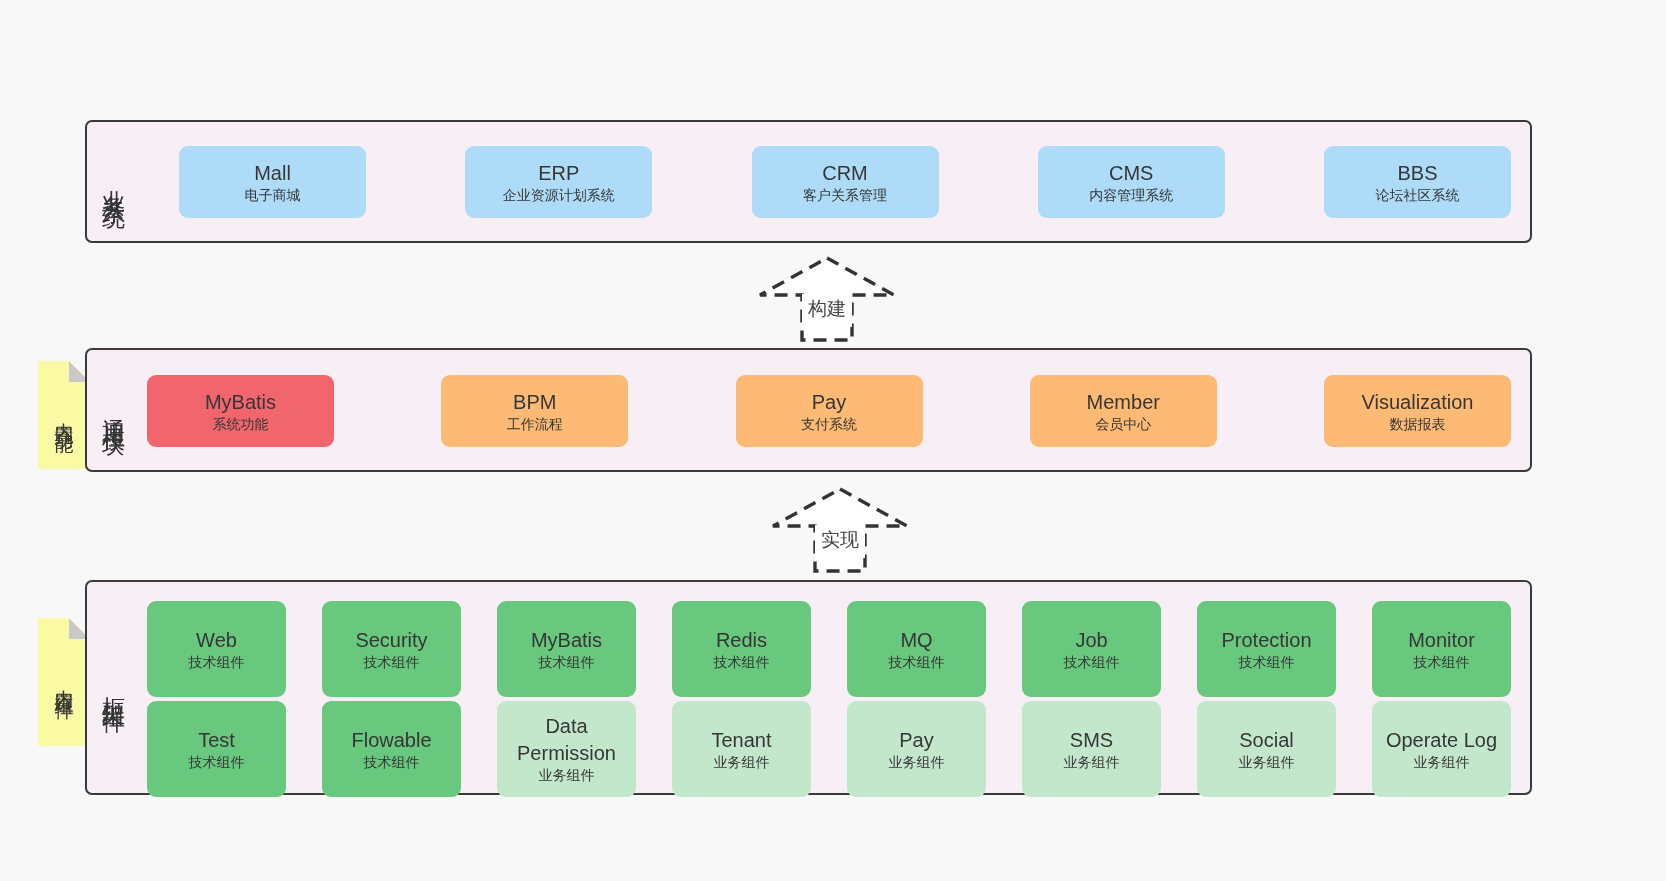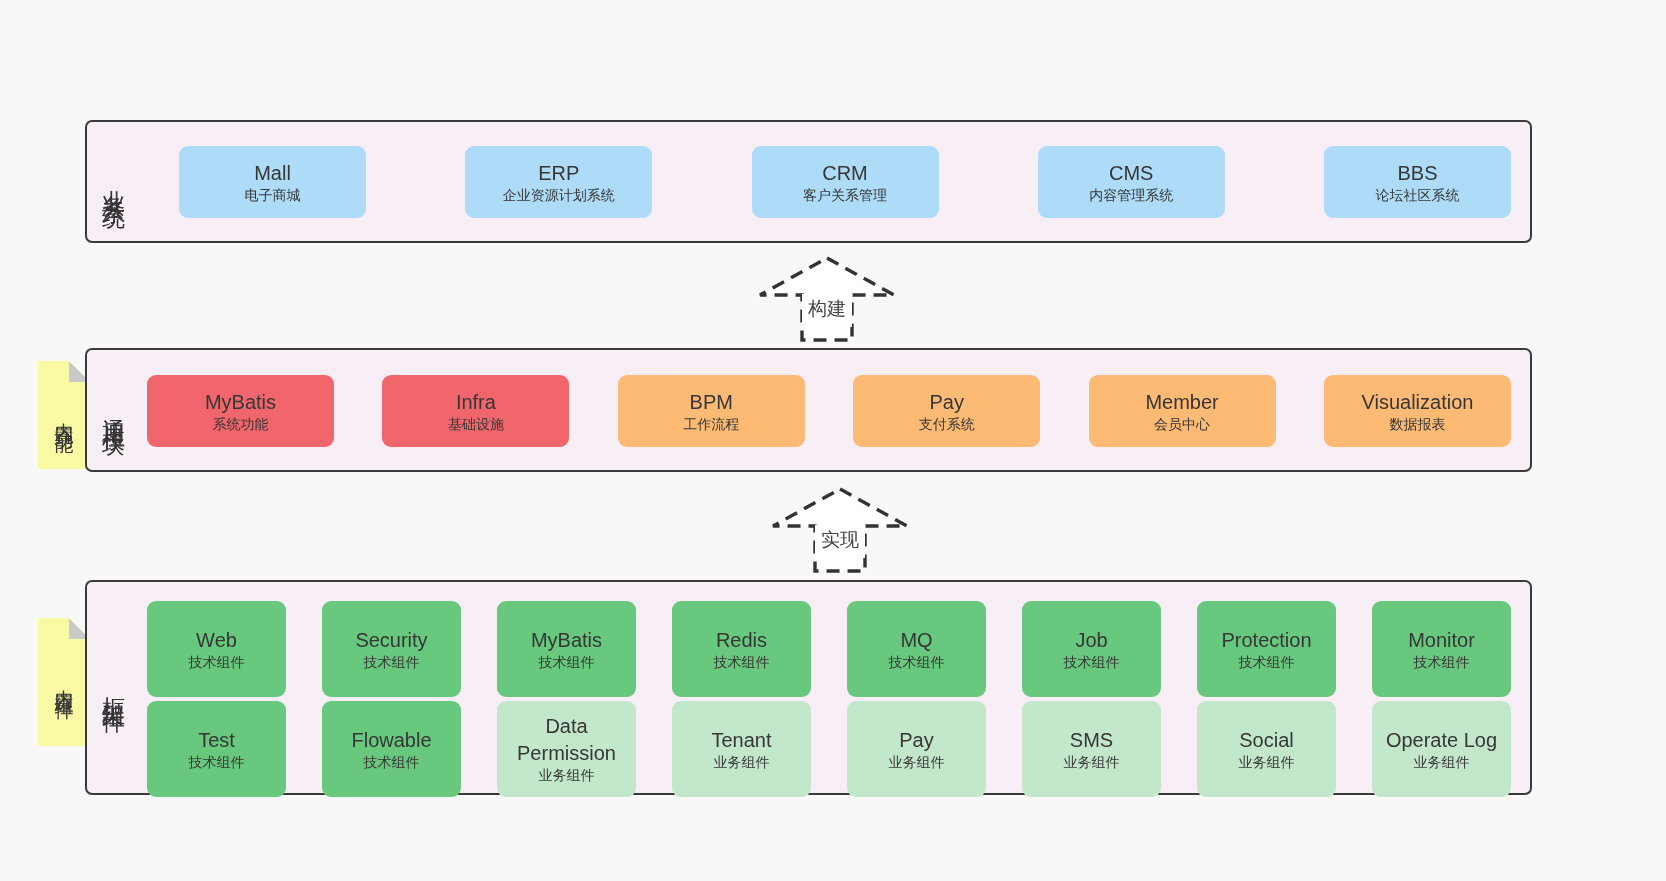--- a/index.html
+++ b/index.html
@@ -151,24 +151,20 @@
   <text x="70" y="60">构建</text>
 </svg>
 
 <div class="section s2">
   <div class="vlabel">通用模块</div>
   <div class="row">
     <div class="box wide red">
       <div class="t">MyBatis</div>
       <div class="s">系统功能</div>
     </div>
-    <div class="box wide red">
-      <div class="t">Infra</div>
-      <div class="s">基础设施</div>
-    </div>
     <div class="box wide pink">
       <div class="t">BPM</div>
       <div class="s">工作流程</div>
     </div>
     <div class="box wide pink">
       <div class="t">Pay</div>
       <div class="s">支付系统</div>
     </div>
     <div class="box wide pink">
       <div class="t">Member</div>

